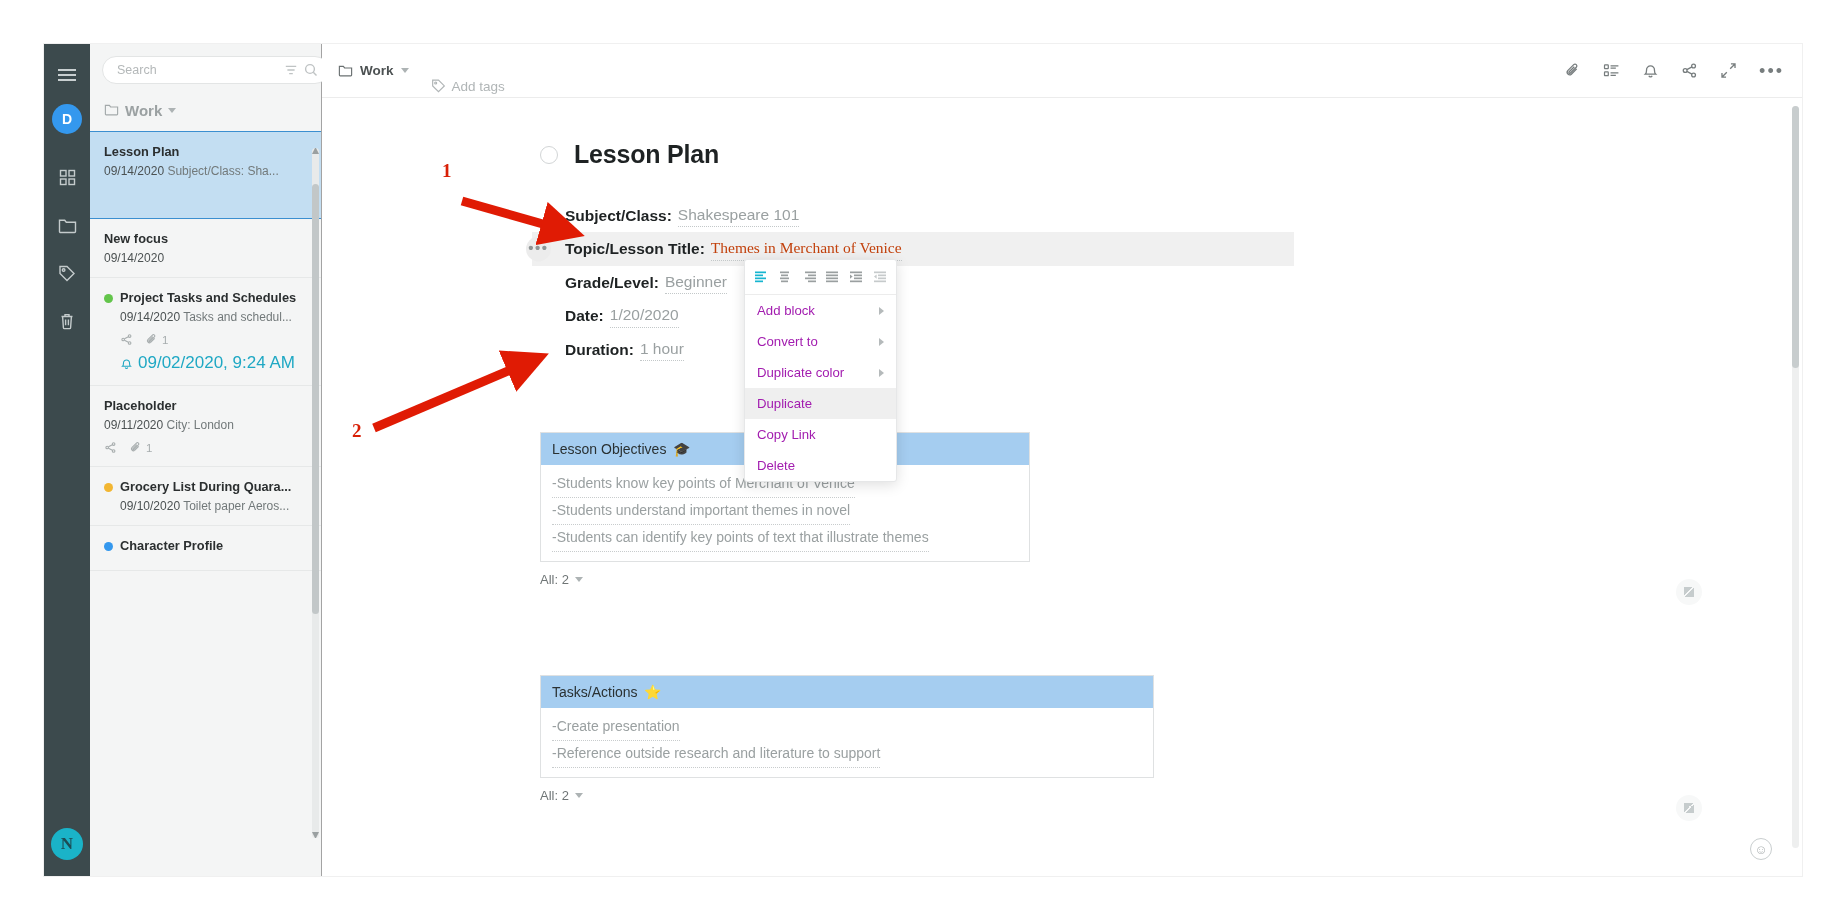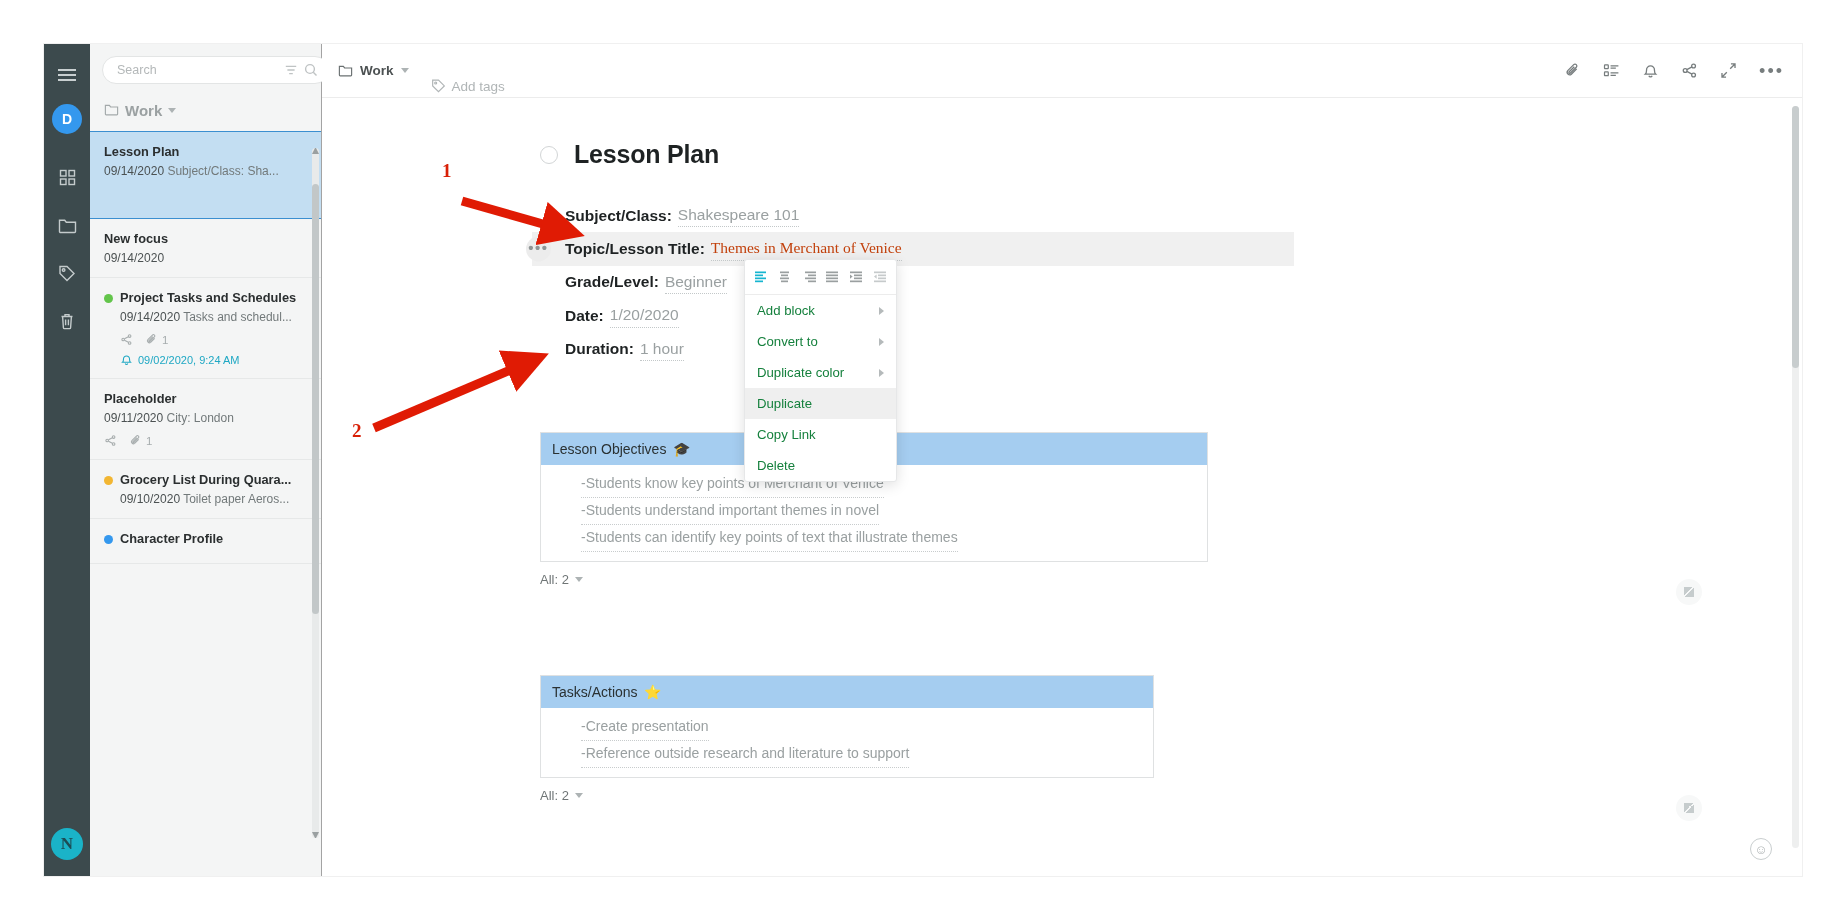--- a/index.html
+++ b/index.html
@@ -129,21 +129,21 @@
   }
   .note-item.has-dot { padding-left: 30px; }
   .note-item.has-dot .dot { left: 14px; top: 16px; }
   .note-meta {
     display: flex; align-items: center; gap: 12px;
     margin-top: 9px; color: #a7adae; font-size: 11.5px;
   }
   .note-meta .mi { display: flex; align-items: center; gap: 4px; }
   .note-reminder {
     display: flex; align-items: center; gap: 5px;
-    margin-top: 7px; color: #1fa8c4; font-size: 11px;
+    margin-top: 7px; color: #1fa8c4; font-size: 17px;
   }
   .list-scrollbar {
     position: absolute; right: 2px; top: 104px;
     width: 7px; height: 690px;
     background: #e8eaea; border-radius: 4px;
   }
   .list-scrollbar .thumb {
     position: absolute; top: 36px; left: 0; width: 7px; height: 430px;
     background: #c2c7c8; border-radius: 4px;
   }
@@ -196,21 +196,21 @@
   .title-circle {
     width: 18px; height: 18px; border-radius: 50%;
     border: 1.6px solid #d2d5d6; flex: 0 0 18px;
   }
   .doc-title {
     font-size: 25px; font-weight: bold; color: #1e2223;
     letter-spacing: -.2px;
   }
 
   .field-row {
-    display: flex; align-items: center;
+    display: flex; align-items: flex-end;
     font-size: 15.5px; color: #1e2223; font-weight: bold;
     padding: 5px 0 5px 25px; position: relative;
     line-height: 1.45;
   }
   .field-row.hl {
     background: #f0f0f0; width: 762px; margin-left: -8px; padding-left: 33px;
   }
   .field-val {
     font-weight: normal; color: #9aa0a1; margin-left: 6px;
     border-bottom: 1px dotted #c3c8c9;
@@ -223,35 +223,34 @@
     display: flex; align-items: center; justify-content: center;
     color: #8e9495; font-size: 15px; letter-spacing: 1.5px; line-height: 1;
     padding-bottom: 5px;
   }
 
   
   .tbl-block { margin-top: 66px; position: relative; }
   .tbl-block.second { margin-top: 88px; }
   .tbl {
     border: 1px solid #dfe1e2; background: #fff;
-    width: 668px;
+    width: 490px;
   }
   .tbl.wide { width: 614px; }
   .tbl-head {
     background: #a5cdf0; padding: 8px 11px;
     font-size: 14px; color: #2a3132;
     display: flex; align-items: center; gap: 7px;
   }
   .tbl-body { padding: 6px 11px 9px 11px; }
   .tbl-line {
     font-size: 14px; color: #9aa0a1;
     border-bottom: 1px dotted #c8cccd;
     padding: 2px 0 3px 0; line-height: 1.5;
     display: inline-block;
-    margin-left: 29px;
   }
   .tbl-line-wrap { display: block; }
   .tbl-foot {
     display: flex; align-items: center; gap: 6px;
     margin-top: 10px; font-size: 13px; color: #6f7576;
   }
   .resize-h {
     position: absolute; right: -22px; bottom: -18px;
     width: 26px; height: 26px; border-radius: 50%;
     background: #f7f8f8;
@@ -290,21 +289,21 @@
     border-radius: 3px;
     z-index: 40;
   }
   .ctx-align {
     display: flex; align-items: center; justify-content: space-between;
     padding: 10px 9px; border-bottom: 1px solid #ececec;
   }
   .ctx-align .ai { display: flex; cursor: pointer; }
   .ctx-item {
     display: flex; align-items: center;
-    padding: 8px 12px; font-size: 13.2px; color: #15803d;
+    padding: 8px 12px; font-size: 13.2px; color: #a21caf;
     cursor: pointer; position: relative;
   }
   .ctx-item.sel { background: #efefef; }
   .ctx-item .arrow {
     margin-left: auto; width: 0; height: 0;
     border-top: 4px solid transparent; border-bottom: 4px solid transparent;
     border-left: 5px solid #b5babb;
   }
 
   

